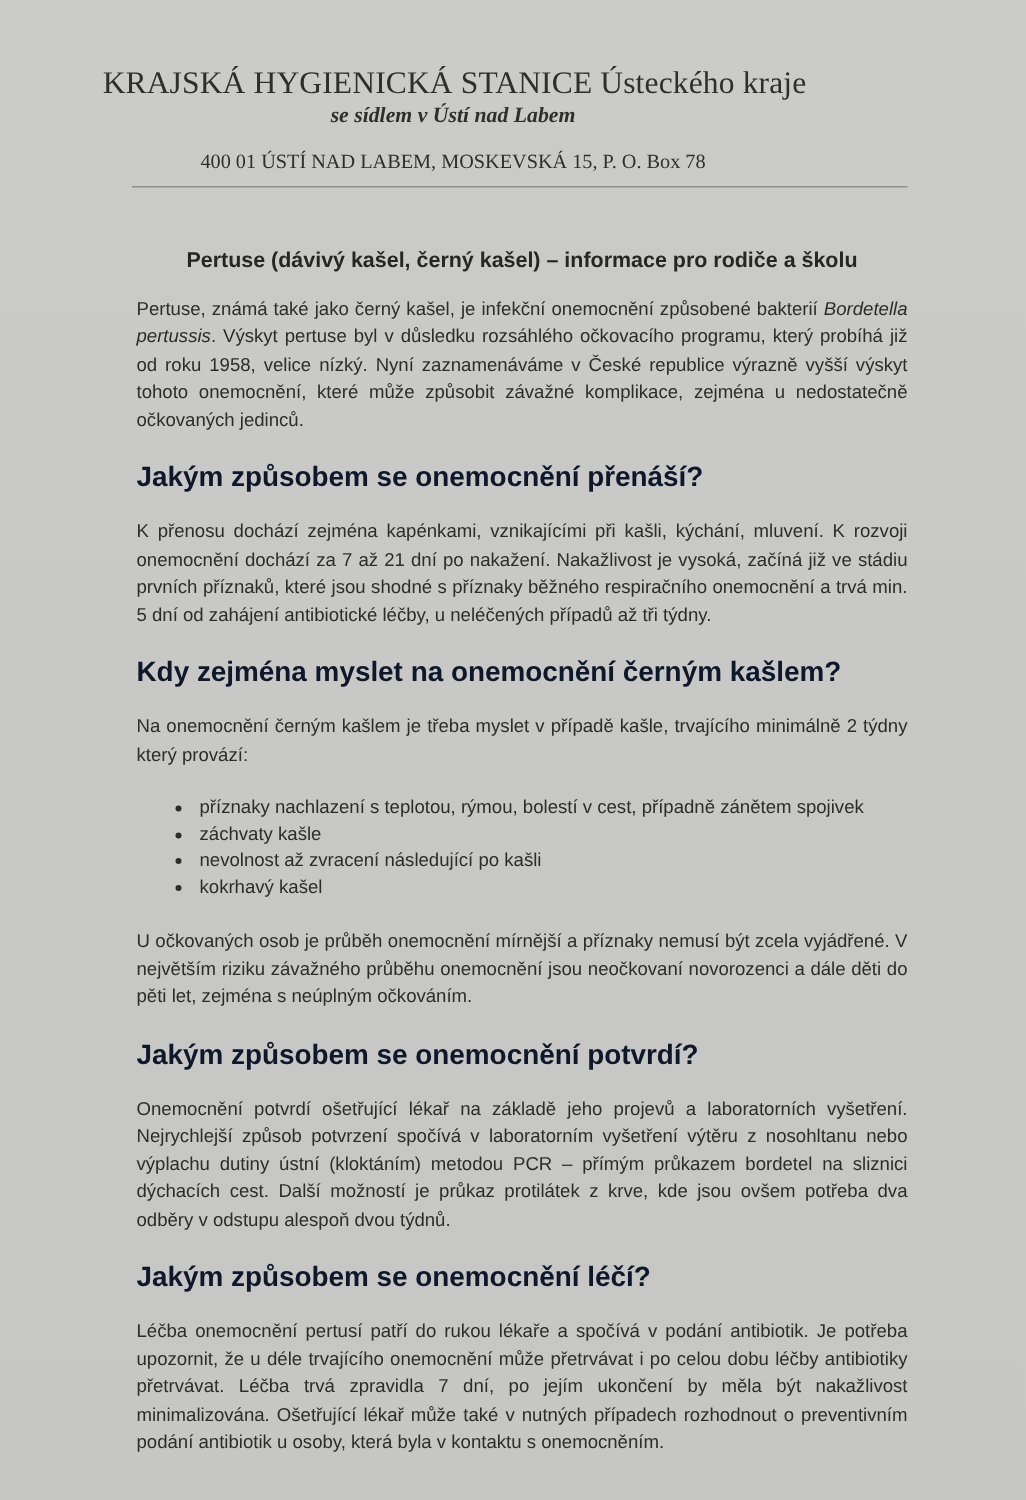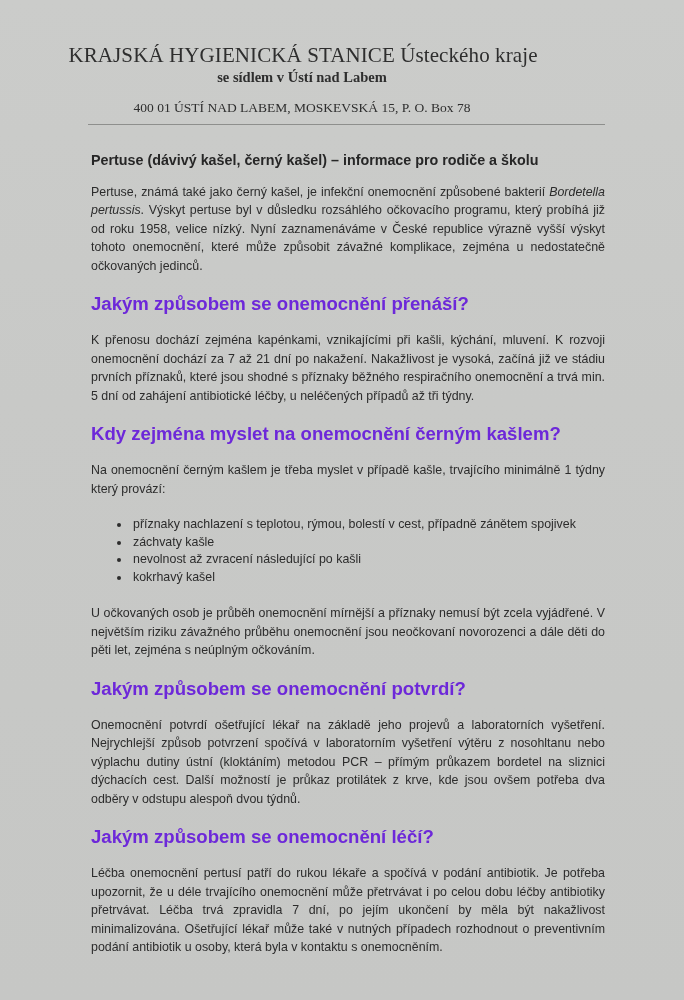--- a/index.html
+++ b/index.html
@@ -32,20 +32,21 @@
       font-size: 21px;
       letter-spacing: 0.1px;
       line-height: 26px;
       margin-left: 2px;
     }
     .lh-sub {
       font-size: 14.5px;
       font-weight: bold;
       line-height: 18px;
       margin-top: 0px;
+      font-style: italic;
     }
     .lh-addr {
       font-size: 13.5px;
       line-height: 18px;
       margin-top: 13px;
     }
     .divider {
       position: absolute;
       left: 88px;
       width: 517px;
@@ -57,34 +58,35 @@
       position: absolute;
       left: 91px;
       width: 514px;
       top: 150px;
       font-family: "Liberation Sans", "DejaVu Sans", sans-serif;
       font-size: 12.4px;
       line-height: 18.4px;
       color: #2c2c2c;
     }
     .doc-title {
+      text-align: center;
       font-weight: bold;
       font-size: 14.3px;
       line-height: 20px;
-      margin: 0 0 13px 0;
+      margin: 14px 0 13px 0;
       color: #262626;
     }
     .para {
       margin: 0;
       text-align: justify;
     }
     .heading {
       font-weight: bold;
       margin: 0;
-      color: #6d28d9;
+      color: #0f172a;
     }
     .gap-l { height: 20px; }
     .gap-m { height: 18px; }
     .bullets {
       list-style: none;
       margin: 0;
       padding: 0 0 0 26px;
     }
     .bullets li {
       position: relative;
@@ -126,21 +128,21 @@
       <h2 class="heading">Jakým způsobem se onemocnění přenáší?</h2>
       <div class="gap-m"></div>
       <p class="para">K přenosu dochází zejména kapénkami, vznikajícími při kašli, kýchání, mluvení. K rozvoji onemocnění dochází za 7 až 21 dní po nakažení. Nakažlivost je vysoká, začíná již ve stádiu prvních příznaků, které jsou shodné s příznaky běžného respiračního onemocnění a trvá min. 5 dní od zahájení antibiotické léčby, u neléčených případů až tři týdny.</p>
     </section>
 
     <div class="gap-l"></div>
 
     <section>
       <h2 class="heading">Kdy zejména myslet na onemocnění černým kašlem?</h2>
       <div class="gap-m"></div>
-      <p class="para">Na onemocnění černým kašlem je třeba myslet v případě kašle, trvajícího minimálně 1 týdny který provází:</p>
+      <p class="para">Na onemocnění černým kašlem je třeba myslet v případě kašle, trvajícího minimálně 2 týdny který provází:</p>
       <div class="gap-m"></div>
       <ul class="bullets">
         <li><span class="bullet-dot"></span><span>příznaky nachlazení s teplotou, rýmou, bolestí v cest, případně zánětem spojivek</span></li>
         <li><span class="bullet-dot"></span><span>záchvaty kašle</span></li>
         <li><span class="bullet-dot"></span><span>nevolnost až zvracení následující po kašli</span></li>
         <li><span class="bullet-dot"></span><span>kokrhavý kašel</span></li>
       </ul>
       <div class="gap-m"></div>
       <p class="para">U očkovaných osob je průběh onemocnění mírnější a příznaky nemusí být zcela vyjádřené. V největším riziku závažného průběhu onemocnění jsou neočkovaní novorozenci a dále děti do pěti let, zejména s neúplným očkováním.</p>
     </section>

